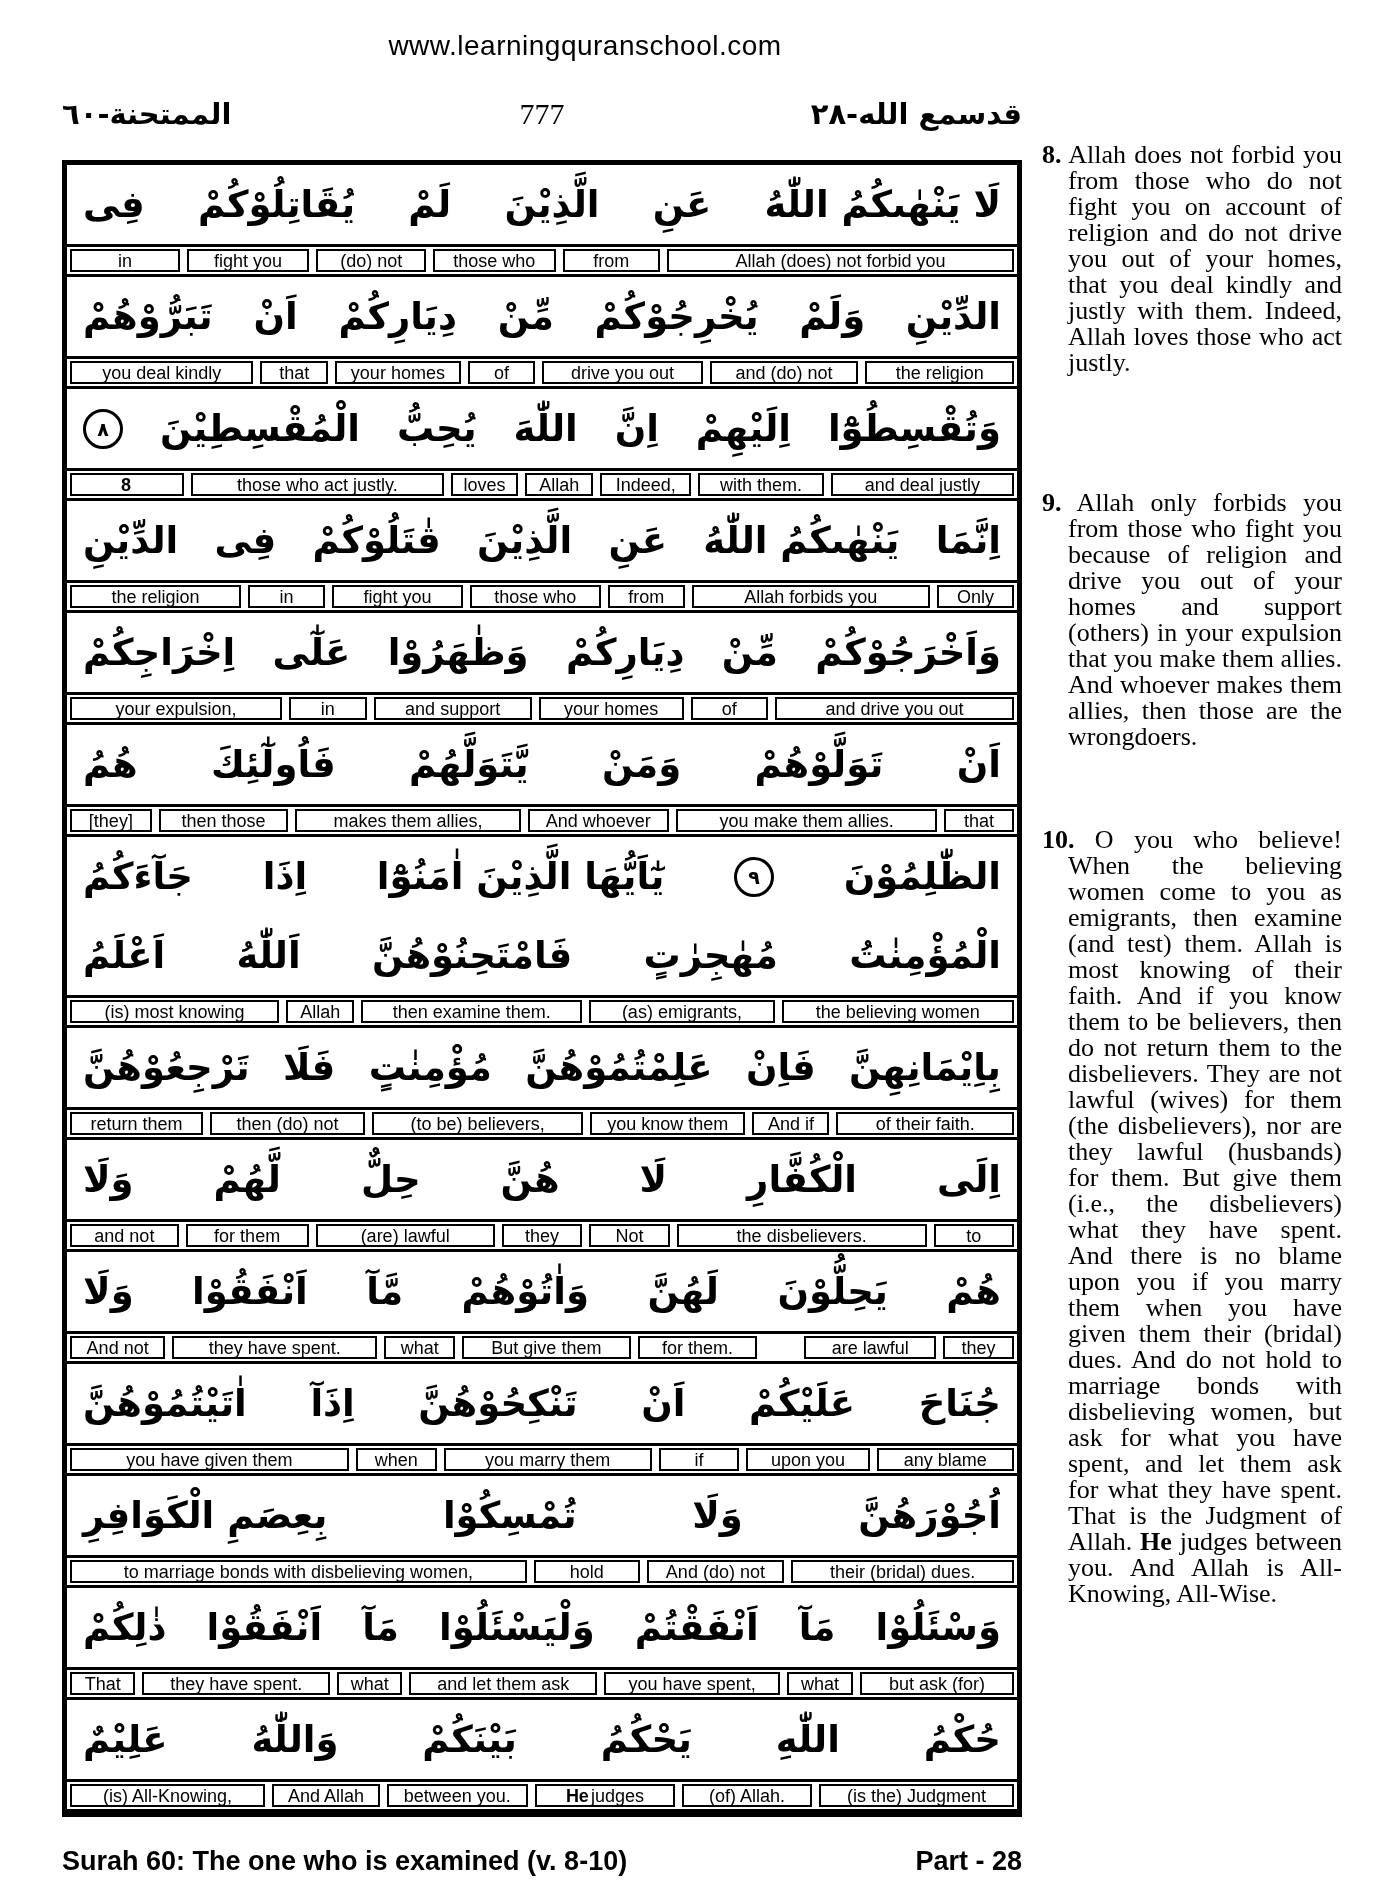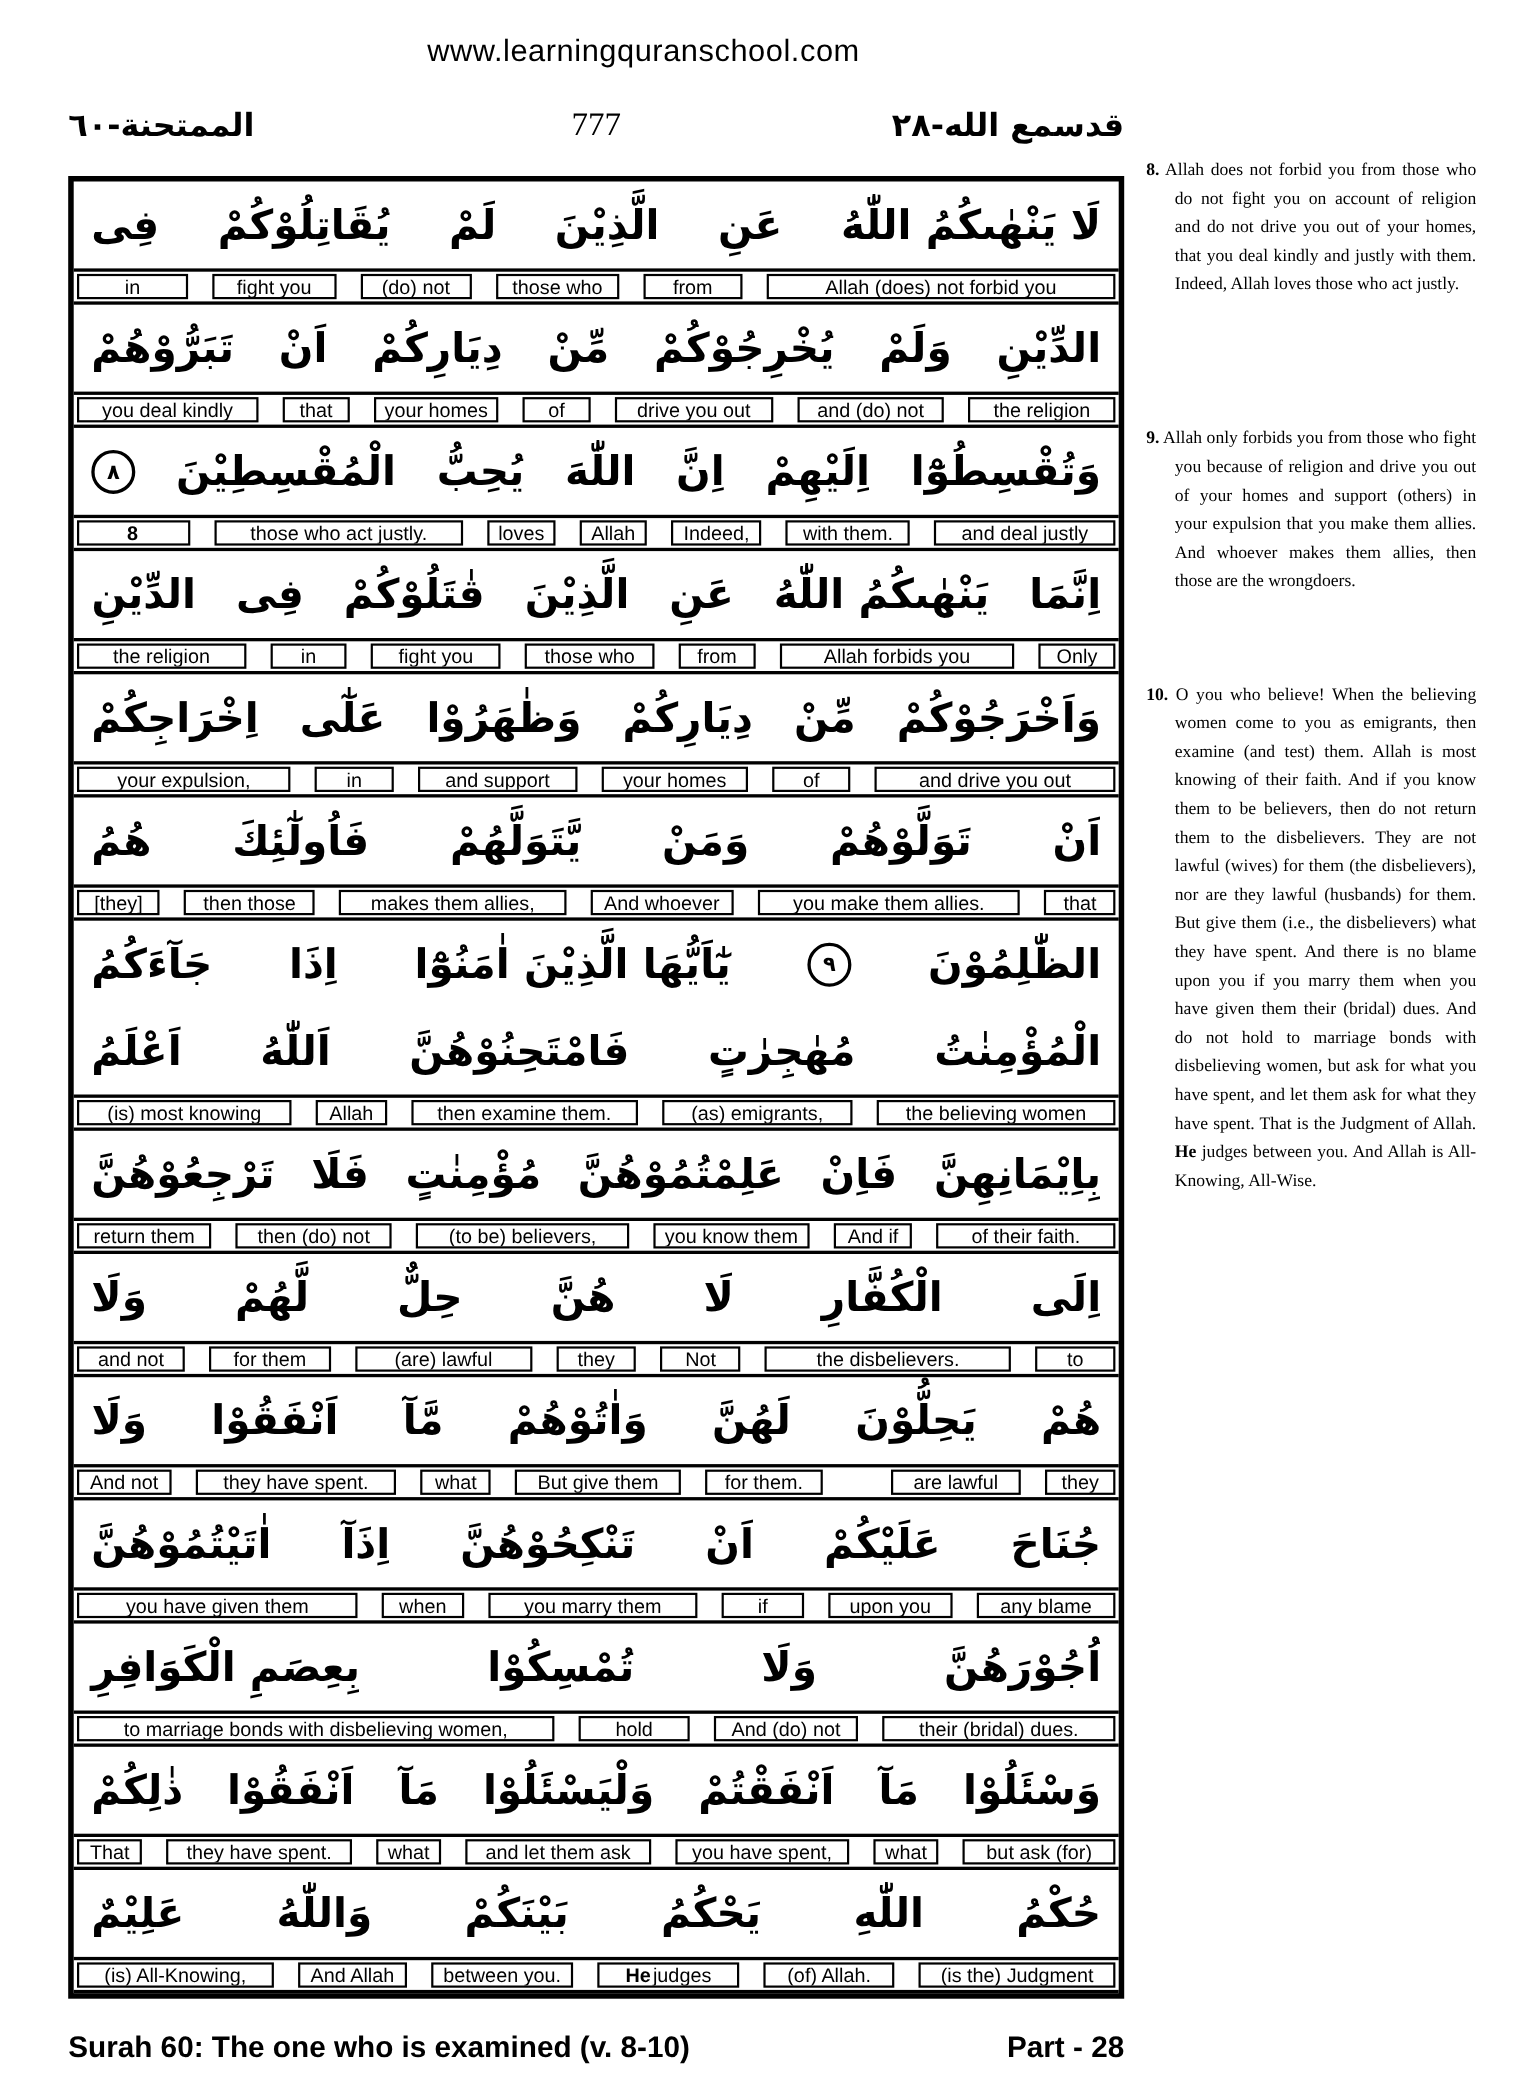--- a/index.html
+++ b/index.html
@@ -40,37 +40,37 @@
   }
   .arabic-word{white-space:nowrap;}
   .verse-circle{
     width:34px;height:34px;border:3px solid #000;border-radius:50%;
     display:flex;align-items:center;justify-content:center;
     font-size:19px;flex:0 0 auto;font-family:"DejaVu Sans",sans-serif;
   }
   .gloss-row{
     height:33px;box-sizing:border-box;
     border-top:3px solid #000;border-bottom:3px solid #000;
-    display:flex;gap:22px;padding:2px 3px;
+    display:flex;gap:7px;padding:2px 3px;
     font-family:"Liberation Sans",sans-serif;font-size:18px;
   }
   .gloss-cell{
     border:2px solid #000;box-sizing:border-box;
     display:block;text-align:center;line-height:21px;
     white-space:nowrap;overflow:hidden;padding:0 3px;
     min-width:0;
   }
   .gloss-cell b{padding-right:2px;}
   .sidebar{
     position:absolute;left:1042px;top:142px;width:300px;
   }
   .verse{
     margin:0;padding-left:26px;text-indent:-26px;
     text-align:justify;
-    font-family:"Liberation Serif",serif;font-size:16px;line-height:26px;
+    font-family:"Liberation Serif",serif;font-size:26px;line-height:26px;
   }
   .verse .vnum{font-weight:bold;}
   .verse.v9{margin-top:114px;}
   .verse.v10{margin-top:77px;}
   .footer{
     position:absolute;top:1846px;left:62px;width:960px;
     display:flex;justify-content:space-between;
     font-weight:bold;font-size:27px;
     font-family:"Liberation Sans",sans-serif;
   }

